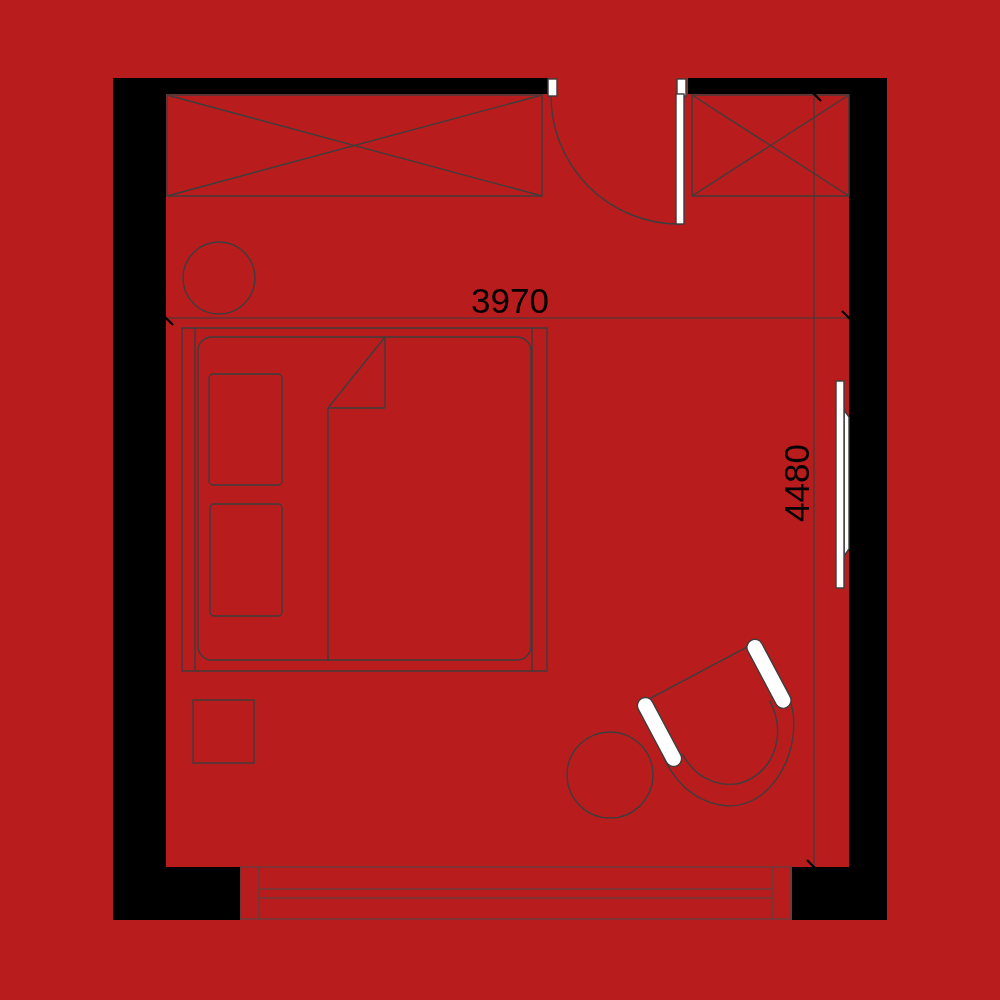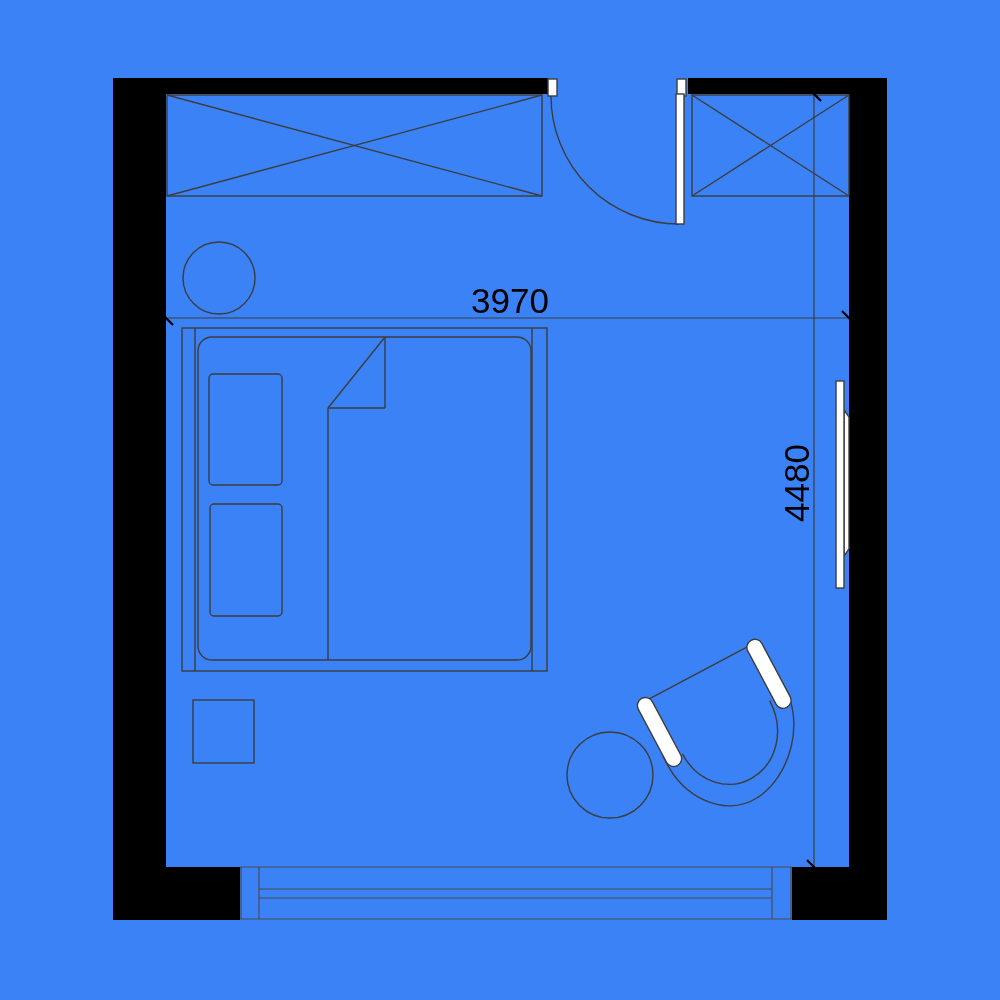--- a/index.html
+++ b/index.html
@@ -1,19 +1,19 @@
 <!DOCTYPE html>
 <html><head>
 <meta charset="utf-8">
 <style>
   html, body { margin: 0; padding: 0; background: #ffffff; }
   .canvas {
     position: relative;
     width: 1000px; height: 1000px;
-    background: #3b82f6;
+    background: #b91c1c;
     font-family: "Liberation Sans", sans-serif;
     overflow: hidden;
   }
   svg { display: block; }
   .wall   { fill: #000000; stroke: none; }
   .ln     { stroke: #3d3d3d; stroke-width: 1.4; fill: none; }
   .lnthin { stroke: #4a4a4a; stroke-width: 1.1; fill: none; }
   .furn   { stroke: #3d3d3d; stroke-width: 1.4; fill: #ffffff; }
   .furno  { stroke: #3d3d3d; stroke-width: 1.4; fill: none; }
   .dim    { stroke: #3d3d3d; stroke-width: 1.2; fill: none; }

